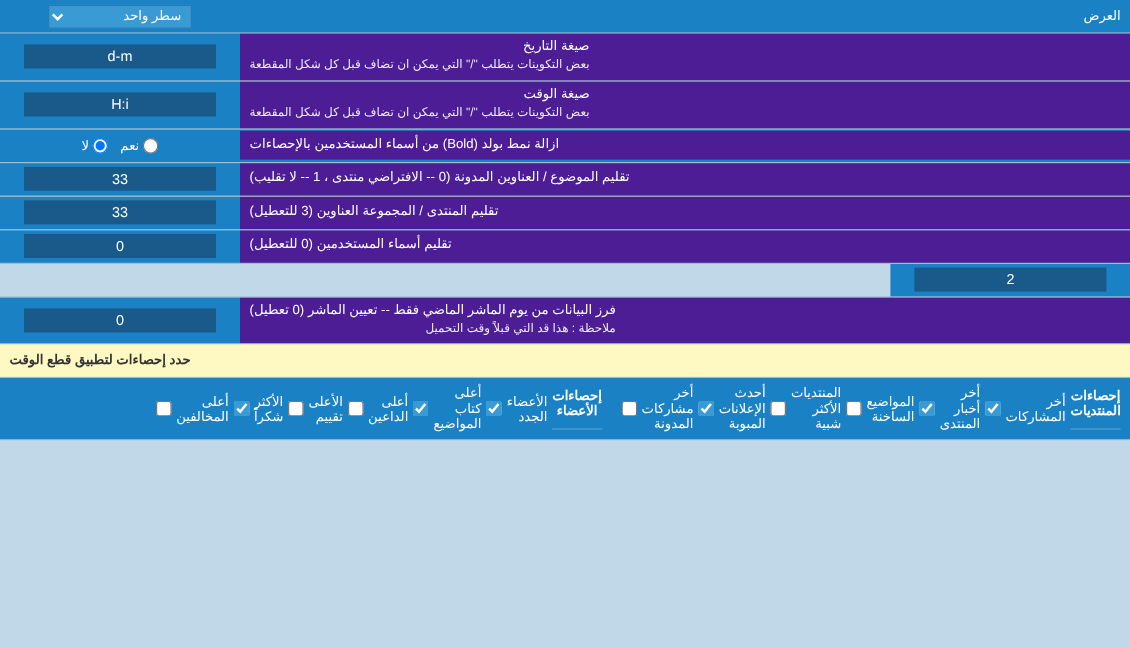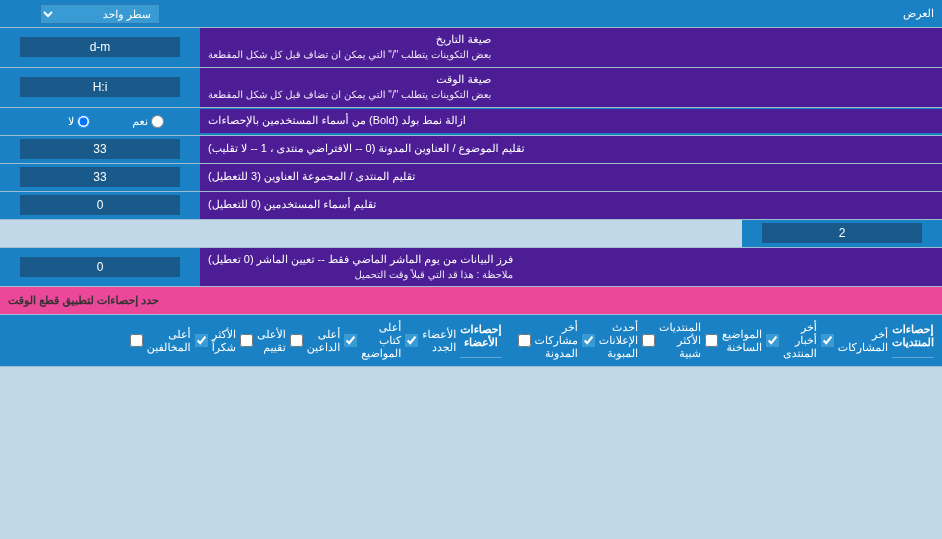--- a/index.html
+++ b/index.html
@@ -99,21 +99,20 @@
       gap: 10px;
       padding: 3px 6px;
       color: #fff;
       font-size: 11px;
     }
     .radio-group label {
       display: flex;
       align-items: center;
       gap: 3px;
       color: #fff;
-      margin-left: 32px;
     }
     .section-header-row {
       background: #b0cde0;
       border-bottom: 1px solid #a0bcd0;
       display: flex;
       width: 100%;
     }
     .section-title {
       padding: 4px 8px;
       font-weight: bold;
@@ -242,21 +241,21 @@
         <div>فرز البيانات من يوم الماشر الماضي فقط -- تعيين الماشر (0 تعطيل)</div>
         <div><small>ملاحظة : هذا قد التي قبلاً وقت التحميل</small></div>
       </div>
     </div>
     <div class="row-input">
       <input type="text" value="0" style="">
     </div>
   </div>
 
   <div class="row">
-    <div class="row-label" style="background:#ec4899; color:#333; font-weight:bold; text-align:center;">حدد إحصاءات لتطبيق قطع الوقت</div>
+    <div class="row-label" style="background:#fef9c3; color:#333; font-weight:bold; text-align:center;">حدد إحصاءات لتطبيق قطع الوقت</div>
   </div>
 
   <div style="background:#1a82c4; border-bottom:1px solid #a0bcd0;">
     <div class="checkboxes-grid">
 
       <div class="checkbox-col">
         <div class="checkbox-col-header">إحصاءات المنتديات</div>
         <div class="checkbox-item">
           <span>أخر المشاركات</span>
           <input type="checkbox" checked="" style="">

